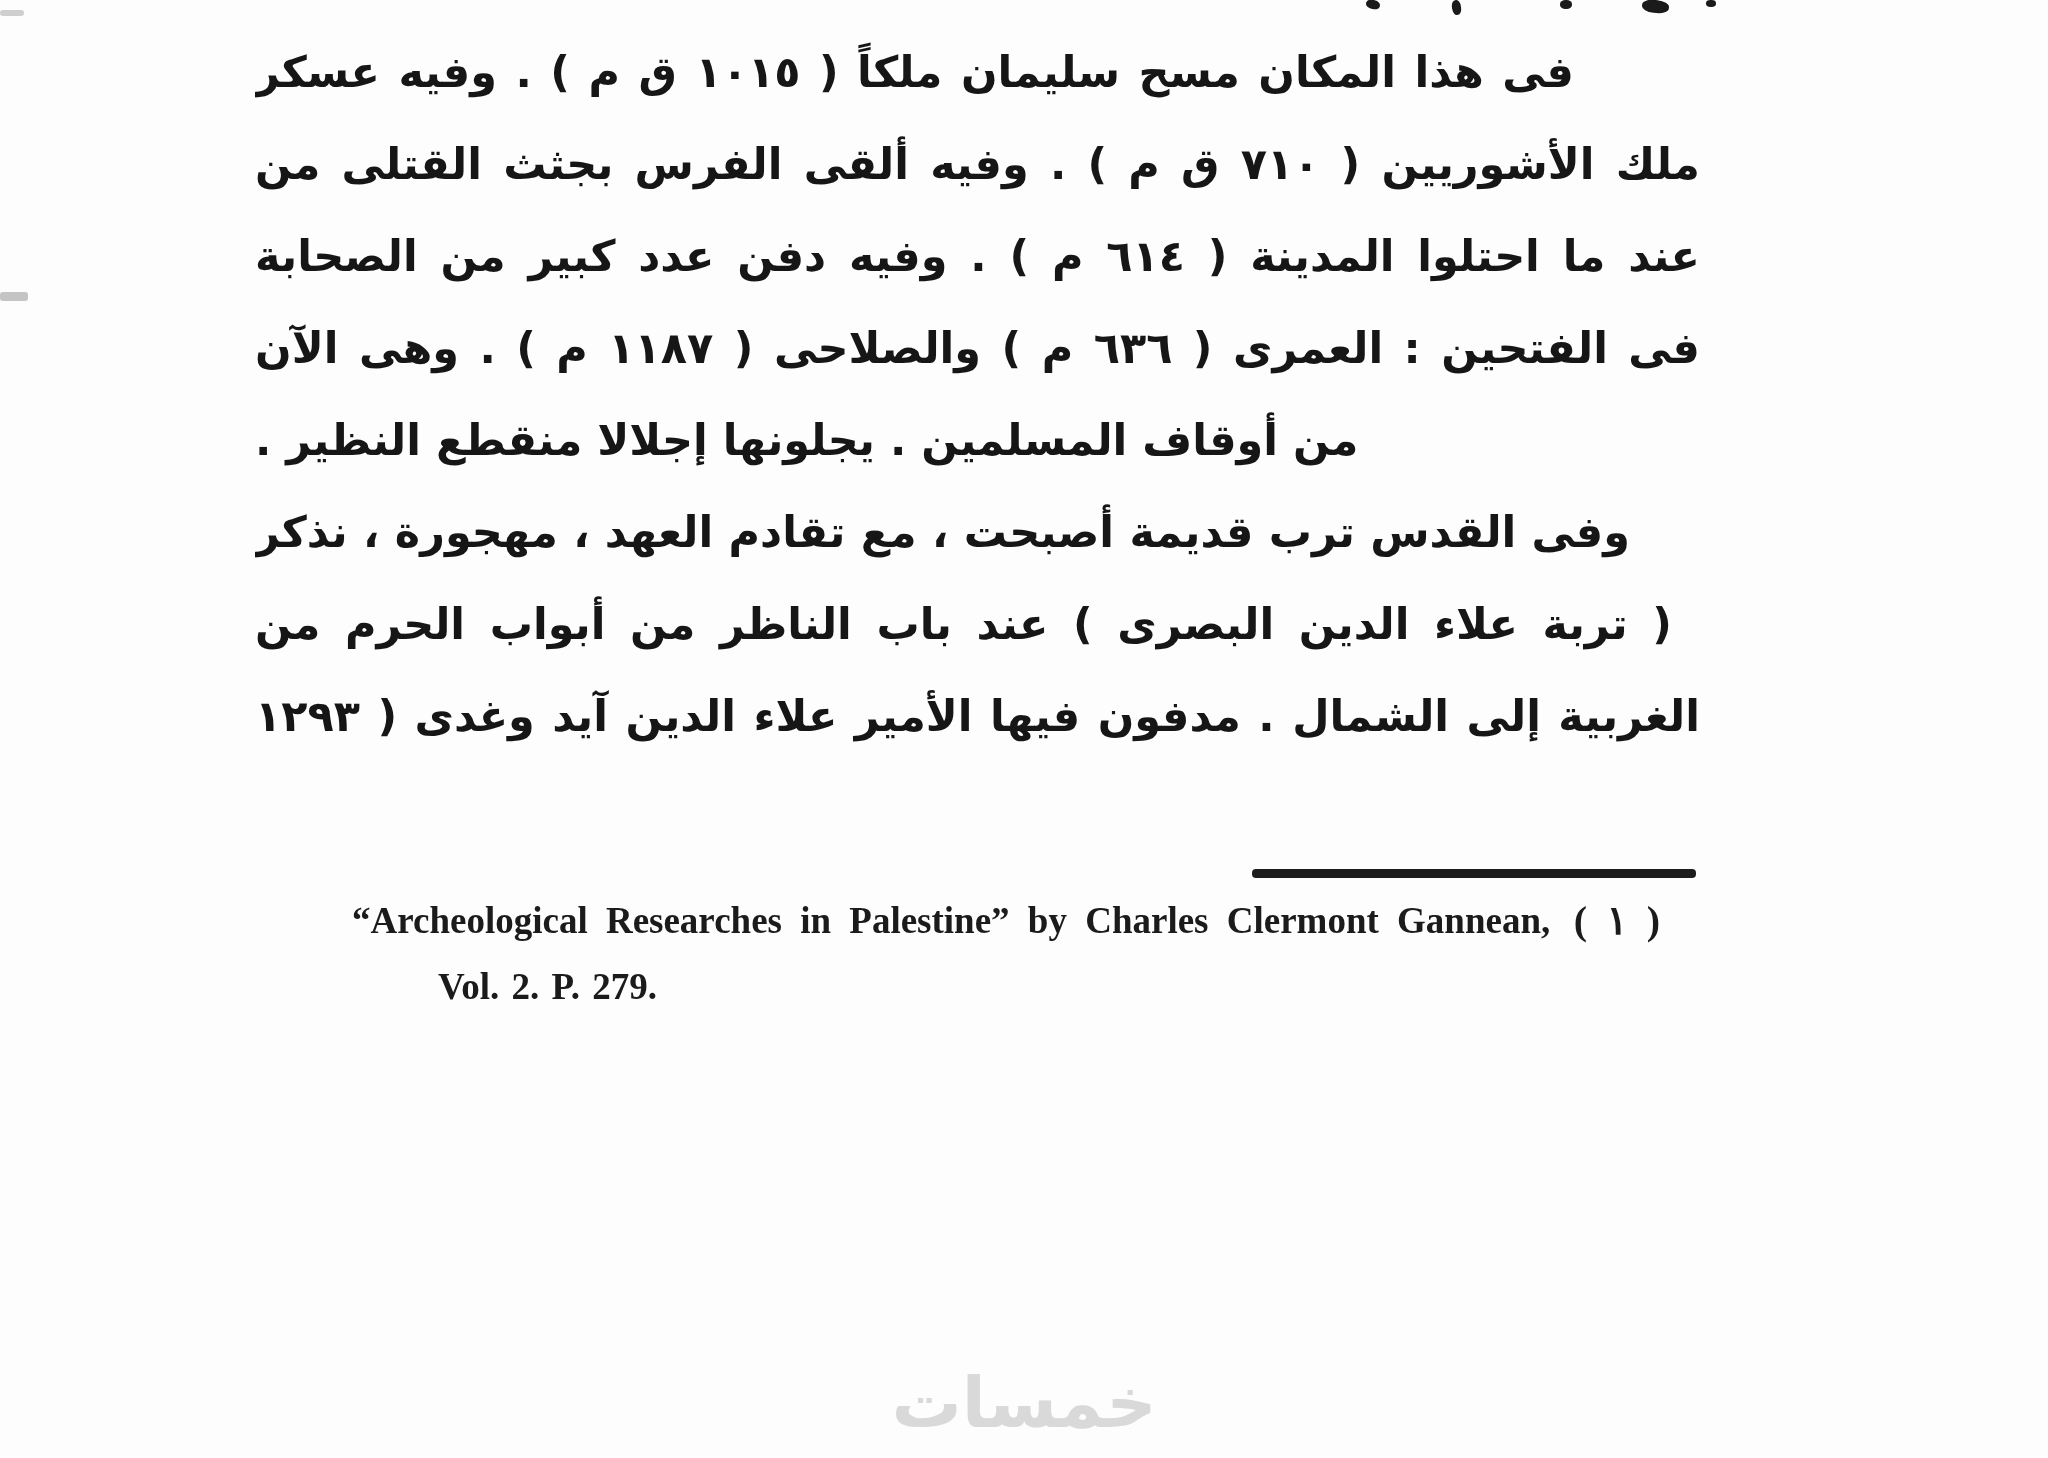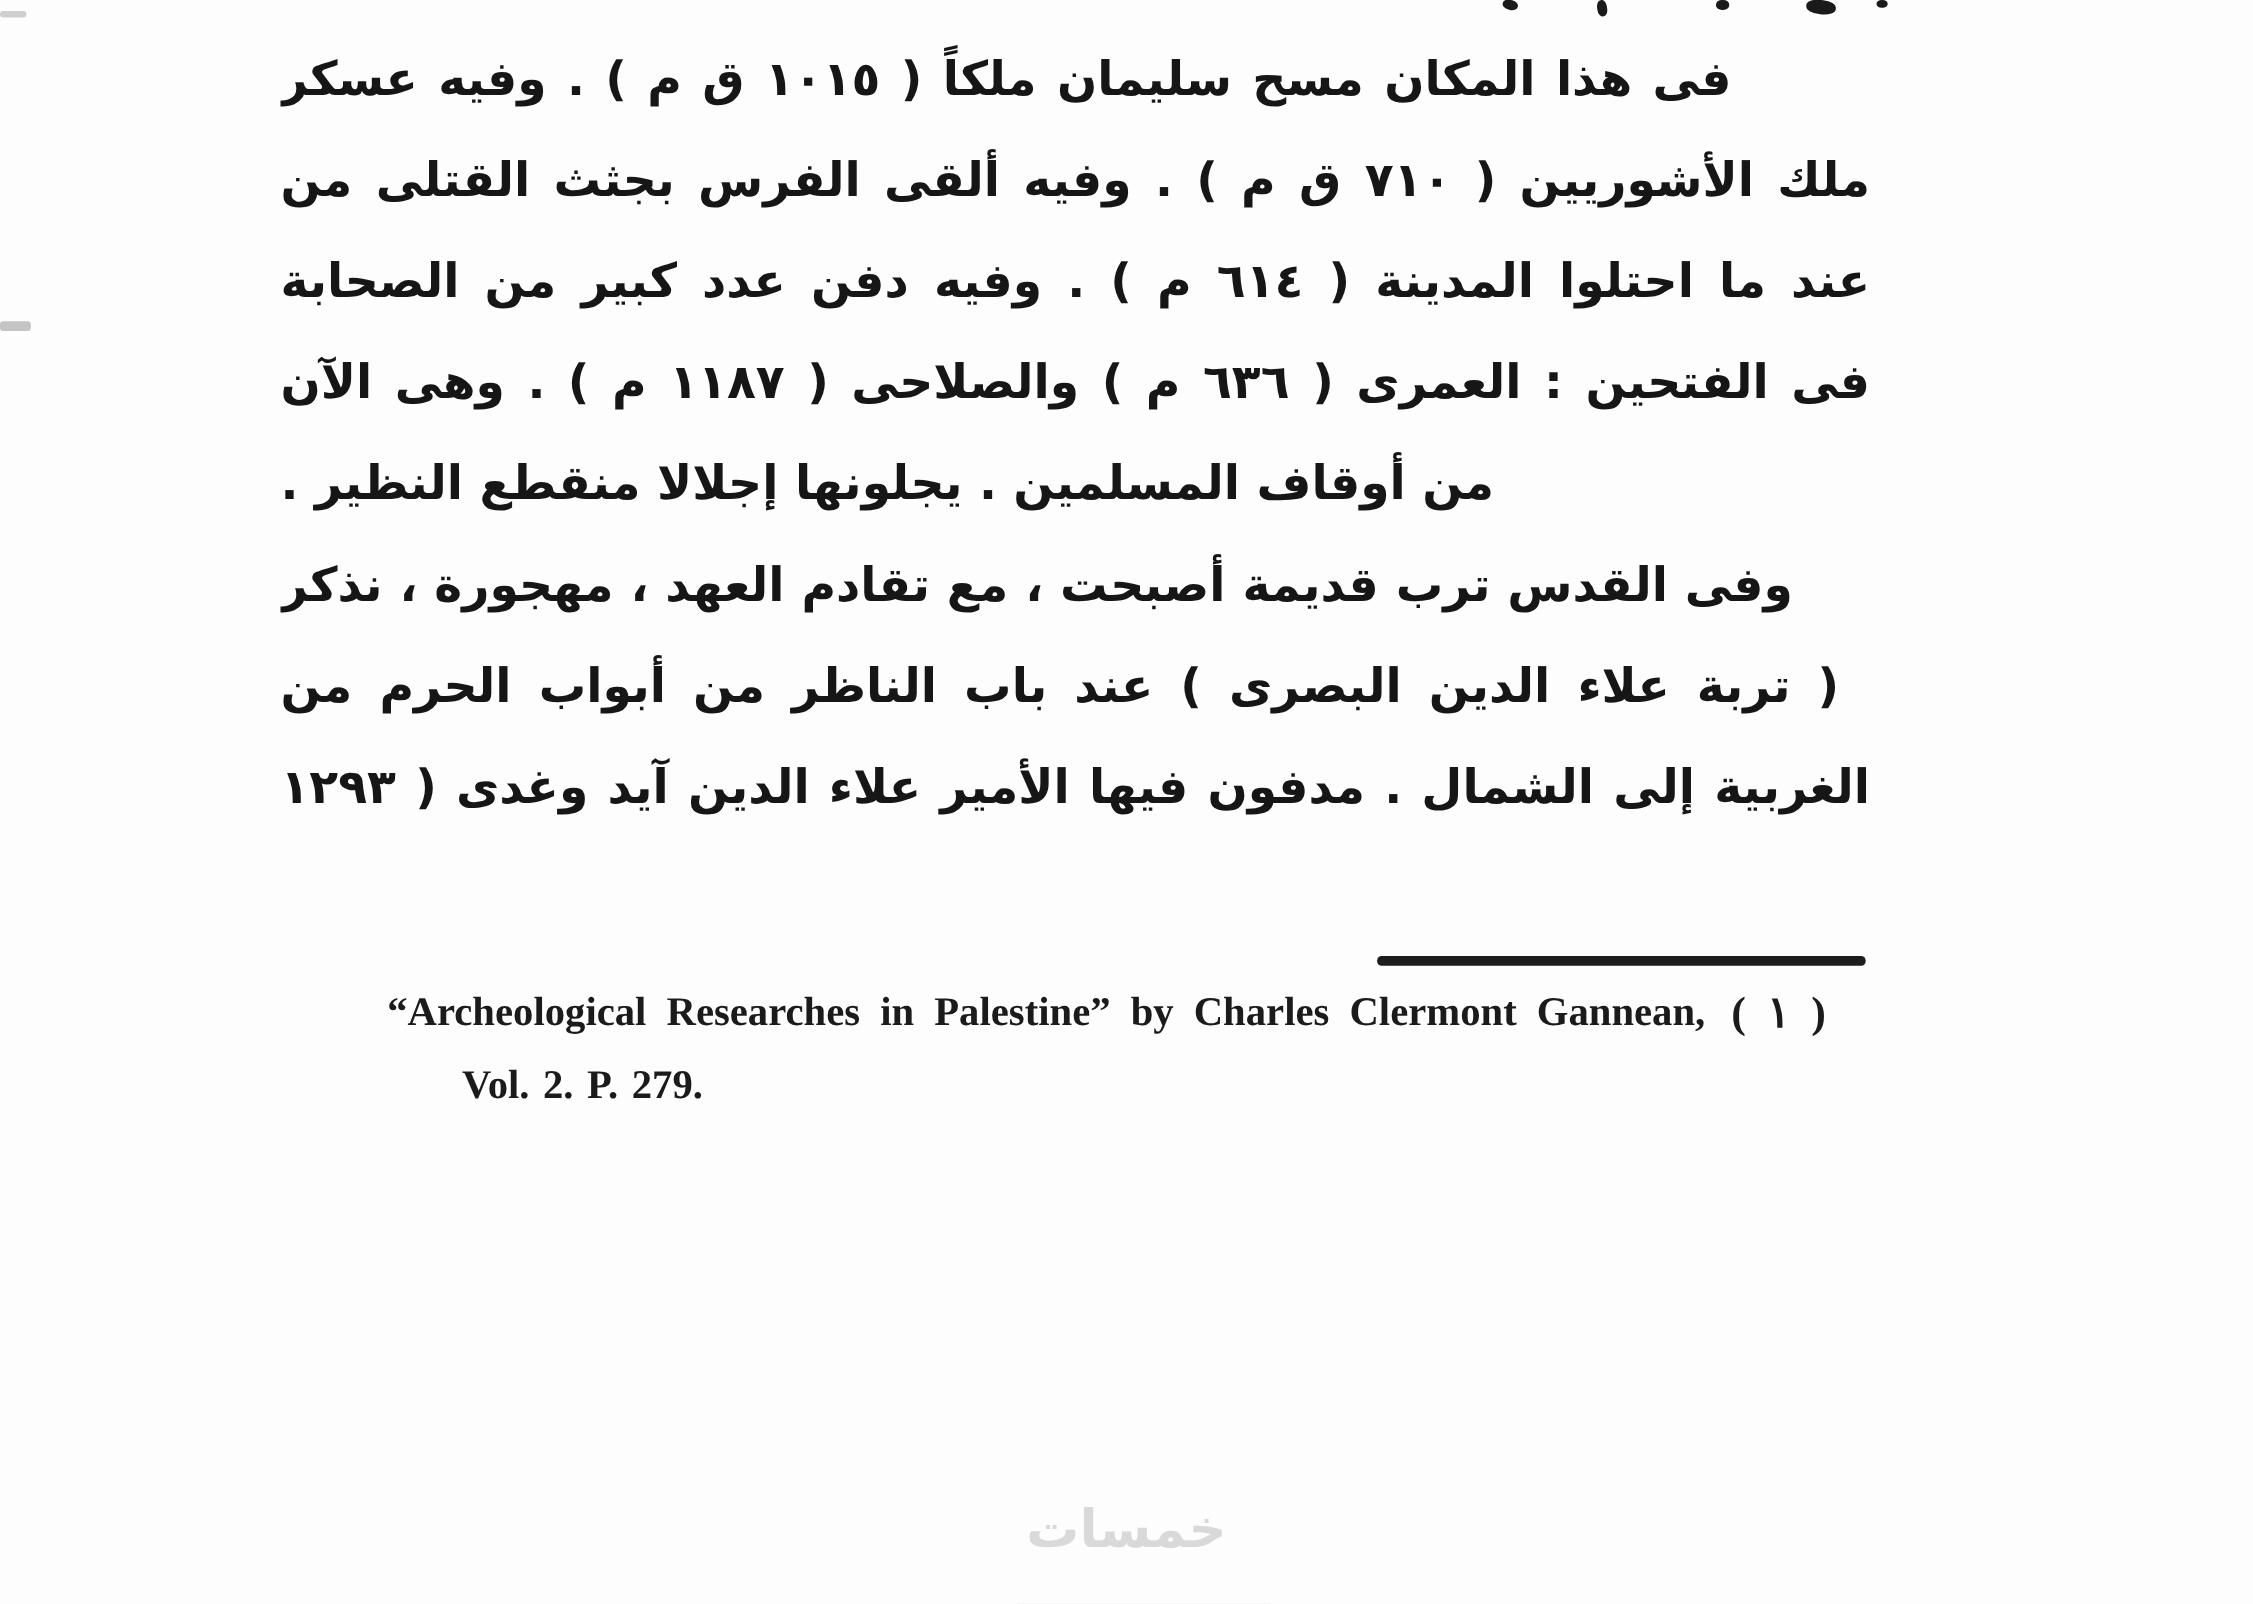--- a/index.html
+++ b/index.html
@@ -61,32 +61,32 @@
     font-family:Liberation Serif, serif;
   }
   .footnote-marker{
     font-size:40px;
     letter-spacing:6px;
     white-space:nowrap;
     padding-left:20px;
   }
   .footnote-line2{
     margin-top:16px;
-    margin-left:68px;
+    margin-left:86px;
     font-size:37px;
     line-height:48px;
     word-spacing:3px;
   }
   
   .watermark{
     position:absolute;
     top:1362px;left:50%;
     transform:translateX(-50%);
     direction:rtl;
-    font-size:48px;
+    font-size:70px;
     font-weight:700;
     color:#d9d9d9;
     letter-spacing:1px;
     user-select:none;
   }
   
   .frag{position:absolute;background:#1a1a1a;border-radius:45%;}
   .frag-a{left:1366px;top:0;width:14px;height:9px;transform:rotate(14deg);}
   .frag-b{left:1452px;top:0;width:9px;height:15px;transform:rotate(-8deg);}
   .frag-c{left:1560px;top:0;width:12px;height:9px;}

